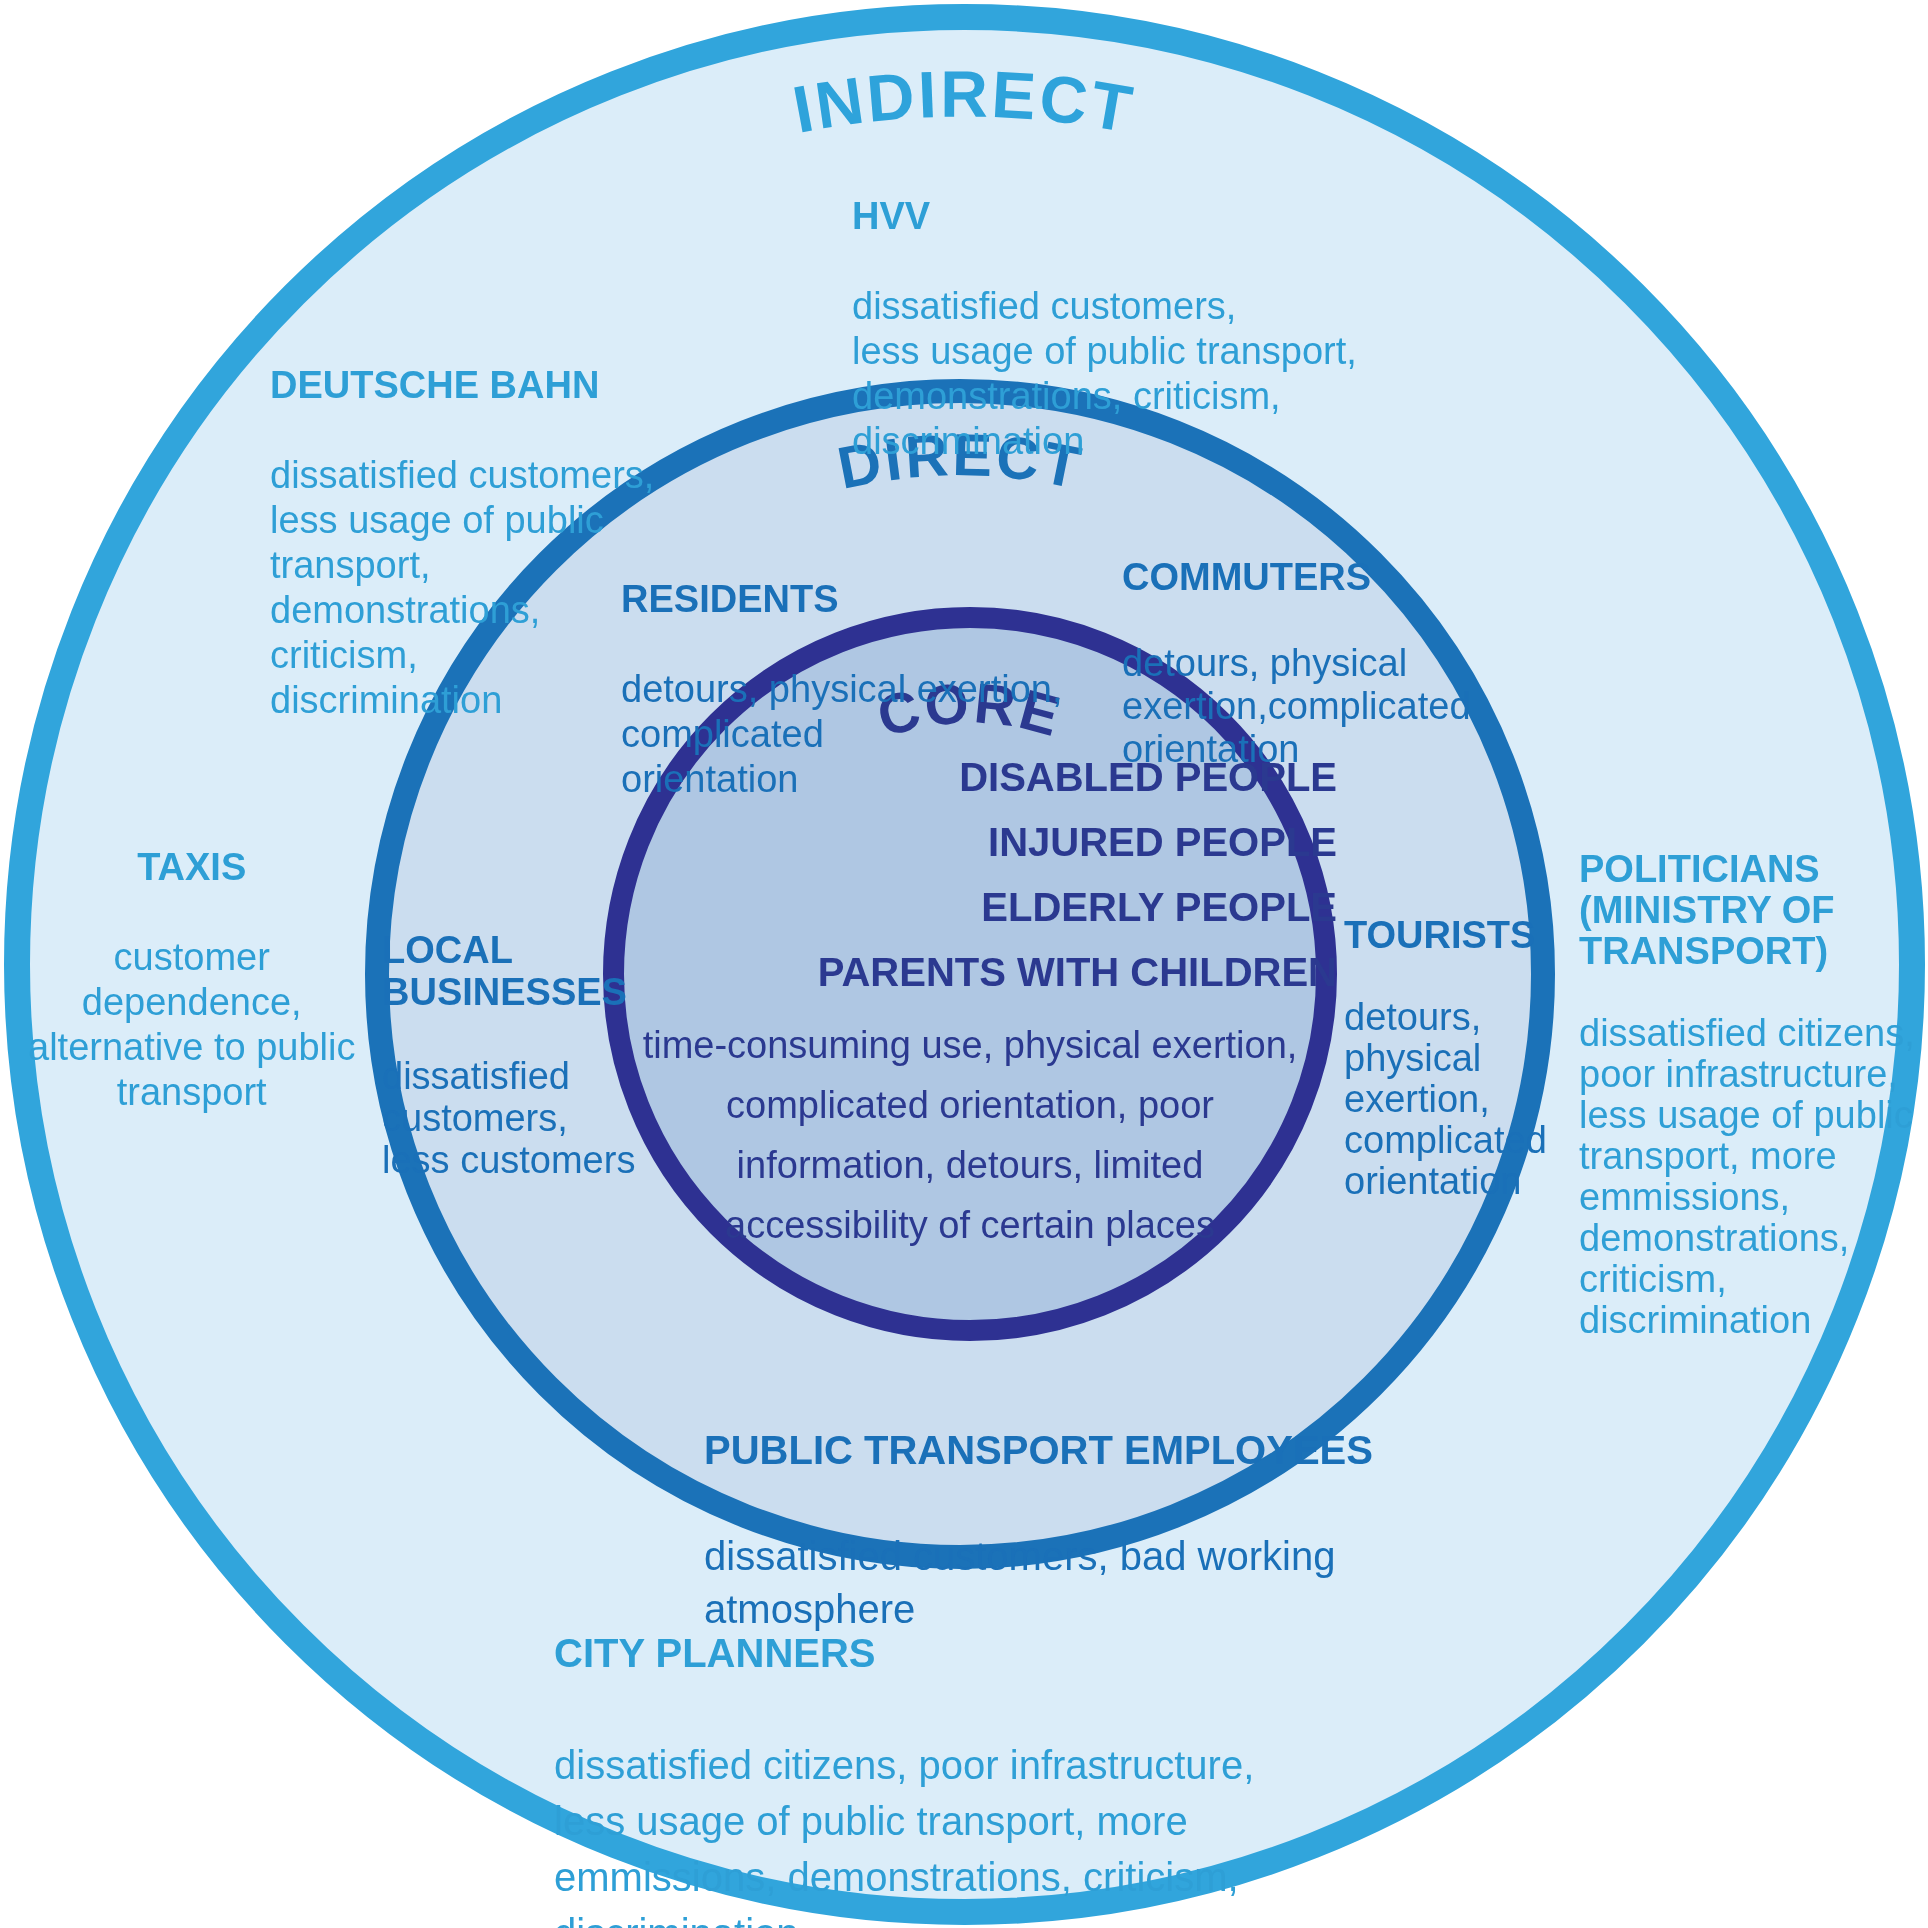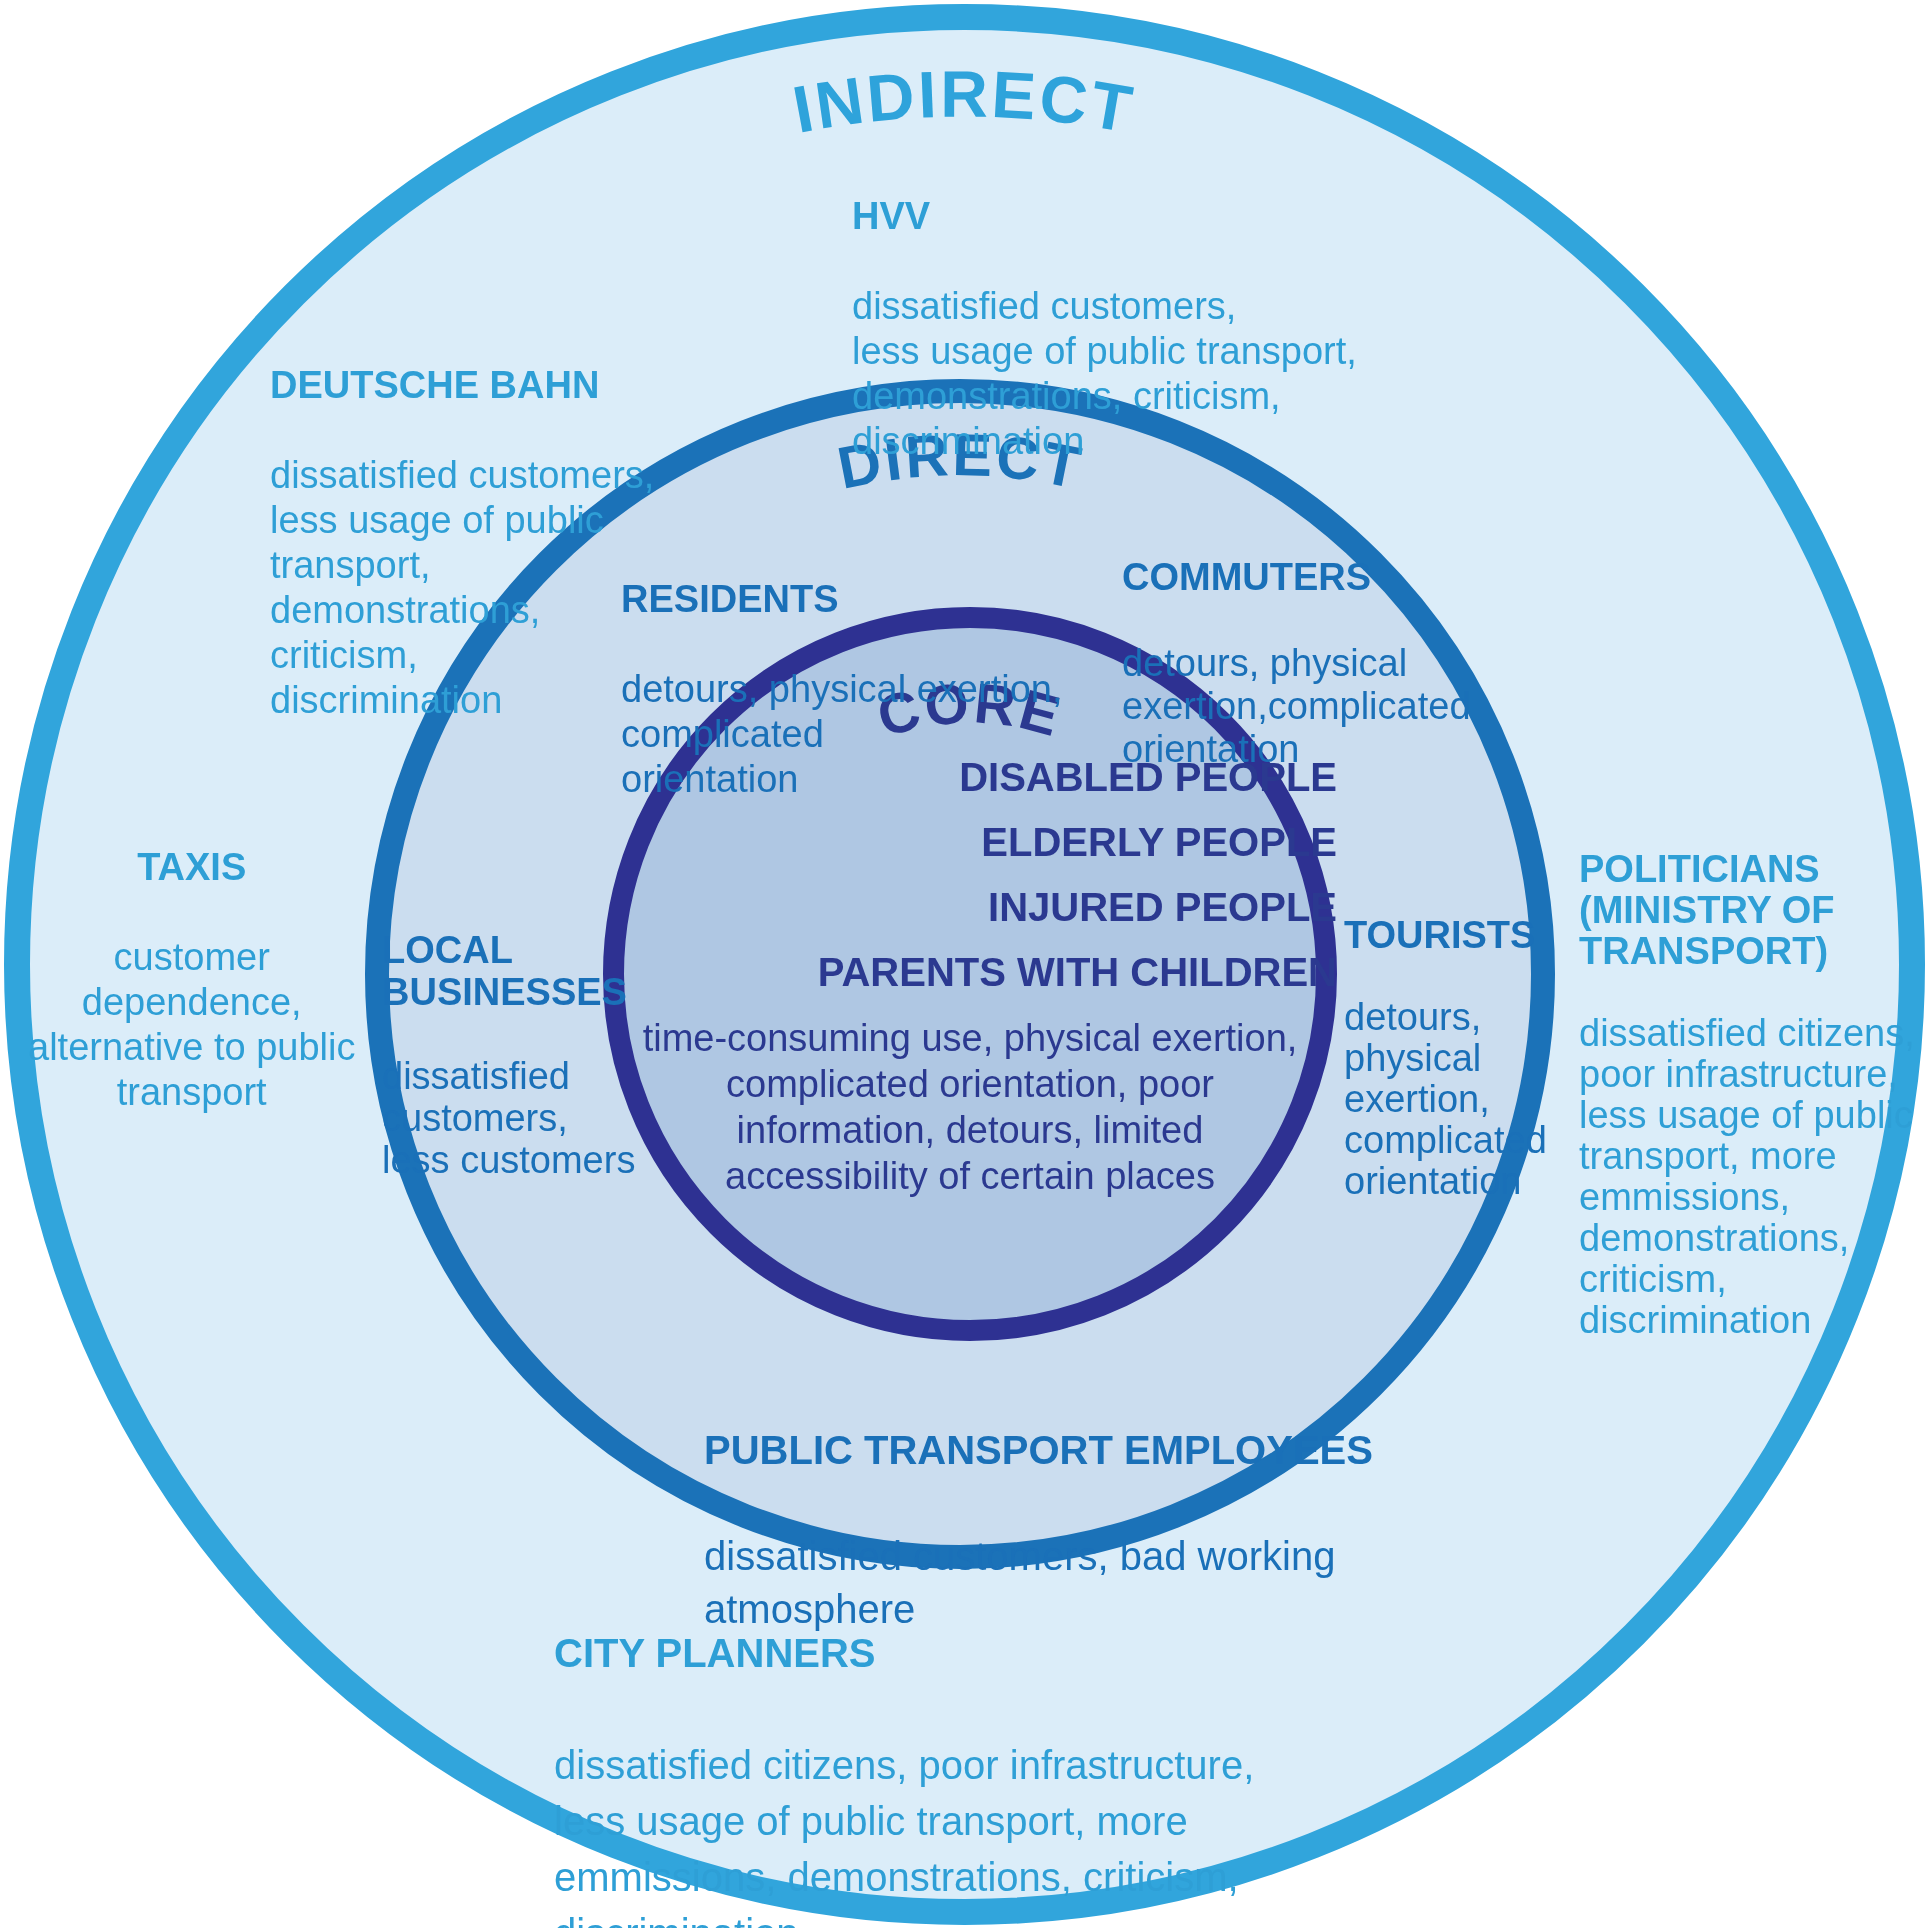--- a/index.html
+++ b/index.html
@@ -26,21 +26,21 @@
   .b-taxis{left:28px;top:800px;text-align:center;}
   .b-residents{left:621px;top:532px;}
   .b-commuters{left:1122px;top:513px;line-height:43px;}
   .b-local{left:382px;top:887px;line-height:42px;}
   .b-tourists{left:1344px;top:874px;line-height:41px;}
   .b-politicians{left:1579px;top:808px;line-height:41px;}
   .b-pte{left:704px;top:1371px;font-size:40px;line-height:53px;}
   .b-city{left:554px;top:1569px;font-size:40px;line-height:56px;}
   .core-content{position:absolute;left:603px;top:755px;width:734px;text-align:center;color:#2b3990;}
   .core-group{font-weight:bold;font-size:40px;line-height:45px;margin-bottom:20px;text-align:right;}
-  .core-impacts{font-size:38px;line-height:46px;white-space:pre-line;margin-top:0;}
+  .core-impacts{font-size:38px;line-height:60px;white-space:pre-line;margin-top:0;}
 </style>
 </head>
 <body>
 
 <div class="canvas">
 
   <div class="ring ring-outer"></div>
   <div class="ring ring-direct"></div>
   <div class="ring ring-core"></div>
 
@@ -56,22 +56,22 @@
     <text class="title-arc t-direct" text-anchor="middle">
       <textPath href="#arc-direct" startOffset="50%">DIRECT</textPath>
     </text>
     <text class="title-arc t-core" text-anchor="middle">
       <textPath href="#arc-core" startOffset="50%">CORE</textPath>
     </text>
   </svg>
 
   <div class="core-content">
     <div class="core-group">DISABLED PEOPLE</div>
+    <div class="core-group">INJURED PEOPLE</div>
     <div class="core-group">ELDERLY PEOPLE</div>
-    <div class="core-group">INJURED PEOPLE</div>
     <div class="core-group">PARENTS WITH CHILDREN</div>
     <div class="core-impacts">time-consuming use, physical exertion,
 complicated orientation, poor
 information, detours, limited
 accessibility of certain places</div>
   </div>
 
   <div class="block zone-direct b-residents">
     <div class="h">RESIDENTS</div>
     <div class="b">detours, physical exertion,

